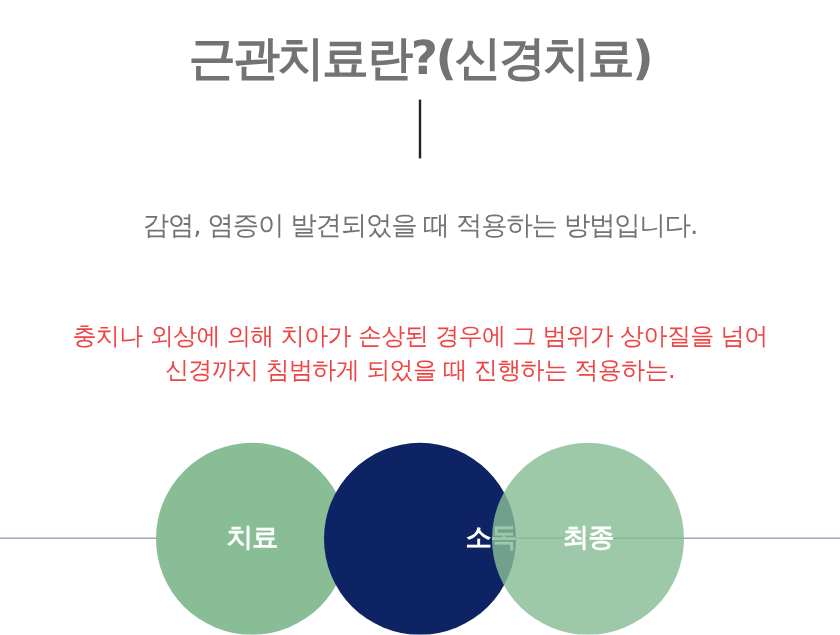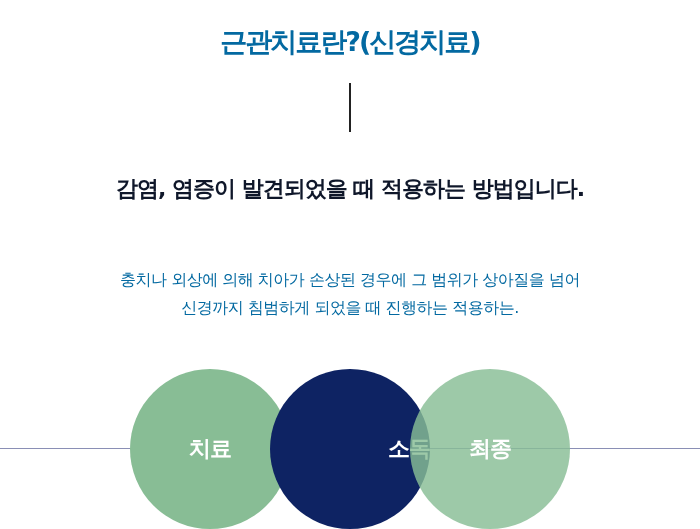--- a/index.html
+++ b/index.html
@@ -14,24 +14,24 @@
       overflow: hidden;
       font-family: "DejaVu Sans", sans-serif;
       color: #222222;
     }
     .title {
       position: absolute;
       left: 0;
       top: 2px;
       width: 700px;
       text-align: center;
-      font-size: 27px;
+      font-size: 39px;
       font-weight: bold;
       letter-spacing: -2px;
-      color: #0369a1;
+      color: #737373;
       line-height: 44px;
     }
     .divider-vertical {
       position: absolute;
       left: 349px;
       top: 83px;
       width: 2px;
       height: 49px;
       background: #222222;
     }
@@ -44,34 +44,34 @@
       font-size: 22px;
       letter-spacing: -1px;
       line-height: 34px;
       color: #333333;
     }
     .lead .lead-line1 {
       font-weight: normal;
       display: block;
     }
     .lead .lead-line2 {
-      font-weight: bold;
-      color: #0f172a;
+      font-weight: normal;
+      color: #737373;
       display: block;
     }
     .desc {
       position: absolute;
       left: 0;
       top: 266px;
       width: 700px;
       text-align: center;
-      font-size: 16px;
+      font-size: 20px;
       letter-spacing: -0.5px;
       line-height: 28px;
-      color: #0369a1;
+      color: #ef4444;
     }
     .desc span { display: block; }
     .hline {
       position: absolute;
       left: 0;
       top: 448px;
       width: 700px;
       height: 1px;
       background: #8a8fb5;
     }

